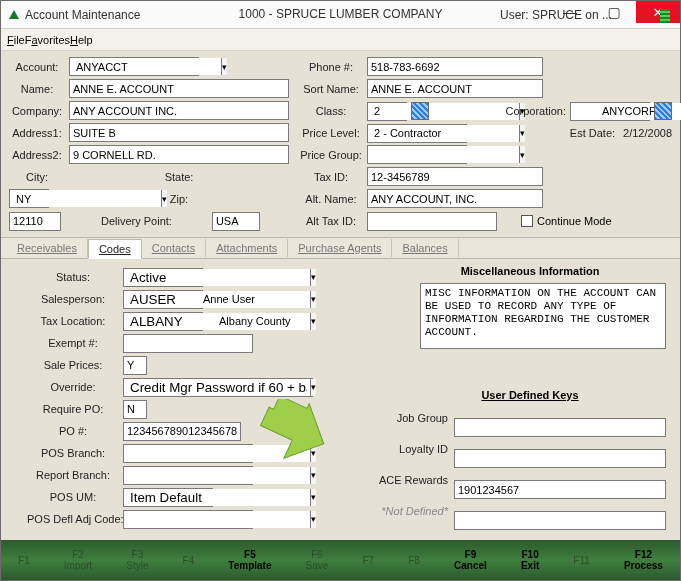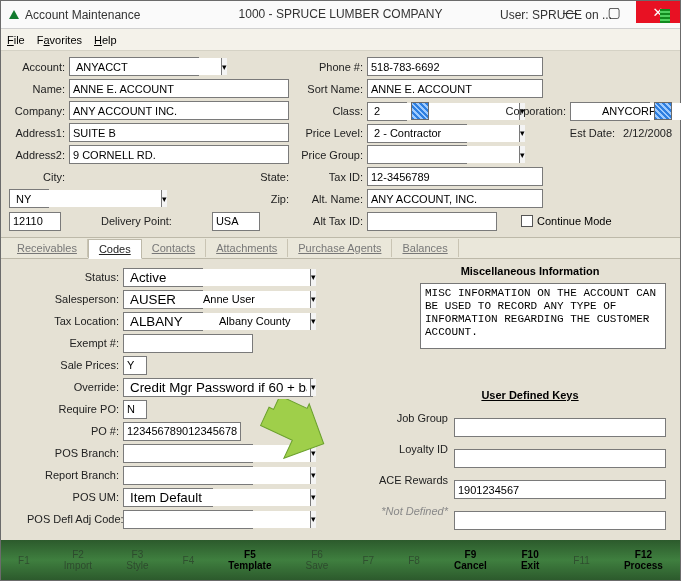--- a/index.html
+++ b/index.html
@@ -42,35 +42,35 @@
   .titlebar .title-right { margin-left:auto; white-space: pre; padding-right:68px;}
   .winbtns { position:absolute; right:0; top:0; display:flex; height:22px;}
   .winbtn { width:44px; height:22px; display:flex; align-items:center; justify-content:center; font-size:14px; color:#333; }
   .winbtn.close { background:#e81123; color:#fff; font-size:13px;}
   .menubar {
     height: 22px;
     background: #f4f2ea;
     display:flex;
     align-items: center;
     padding-left: 6px;
-    gap: 12px;
+    gap: 0;
     border-bottom: 1px solid #d5d2c5;
   }
   .menubar span { cursor: default; }
   .menubar span u { text-decoration: underline; }
   .panel-top {
     padding: 6px 8px 2px 8px;
     display:flex;
     flex-direction:row;
     gap: 10px;
   }
   .col { display:grid; grid-template-columns: 55px 1fr; column-gap:4px; row-gap:2px;}
   .colL { width: 280px; grid-template-columns: 56px 1fr; }
   .colR { flex:1; grid-template-columns: 64px 1fr; position:relative;}
-  .lbl { text-align:right; color:#222; line-height:20px; white-space:nowrap;}
+  .lbl { text-align:center; color:#222; line-height:20px; white-space:nowrap;}
   input[type=text], .combo, select {
     height: 19px;
     border: 1px solid #7a7a7a;
     background:#fff;
     font: inherit;
     padding: 1px 3px;
   }
   .combo { display:flex; align-items:center; gap:0; }
   .combo input { border:none; flex:1; height:17px; padding:1px 3px;}
   .combo .dd { width:14px; height:17px; border-left:1px solid #7a7a7a; display:flex; align-items:center; justify-content:center; background:#f4f4f4; font-size:9px;}

